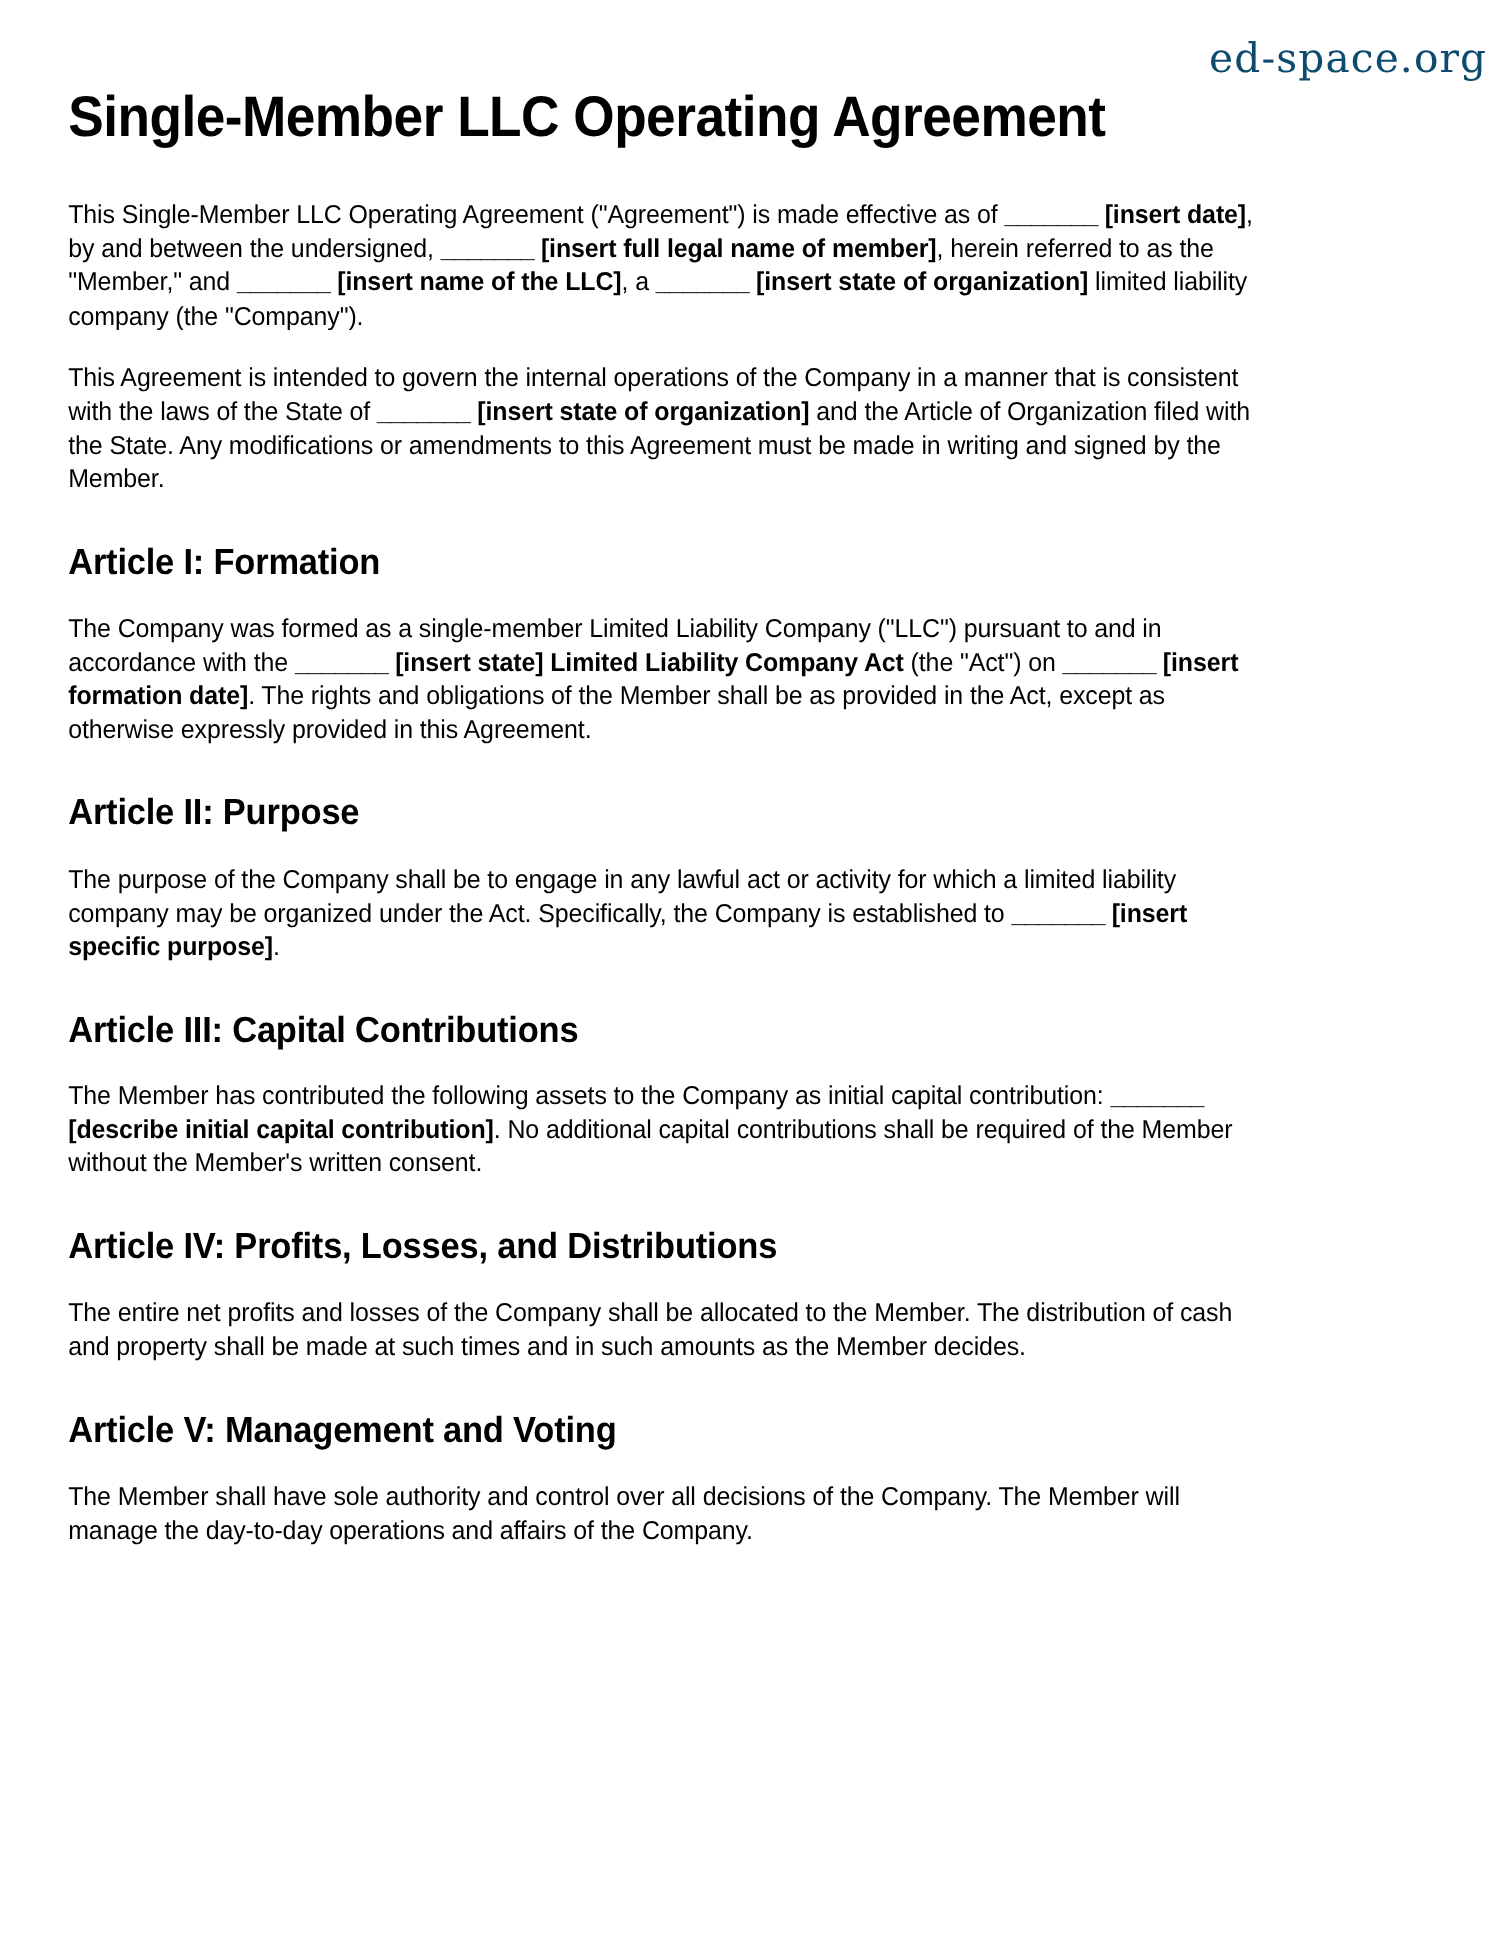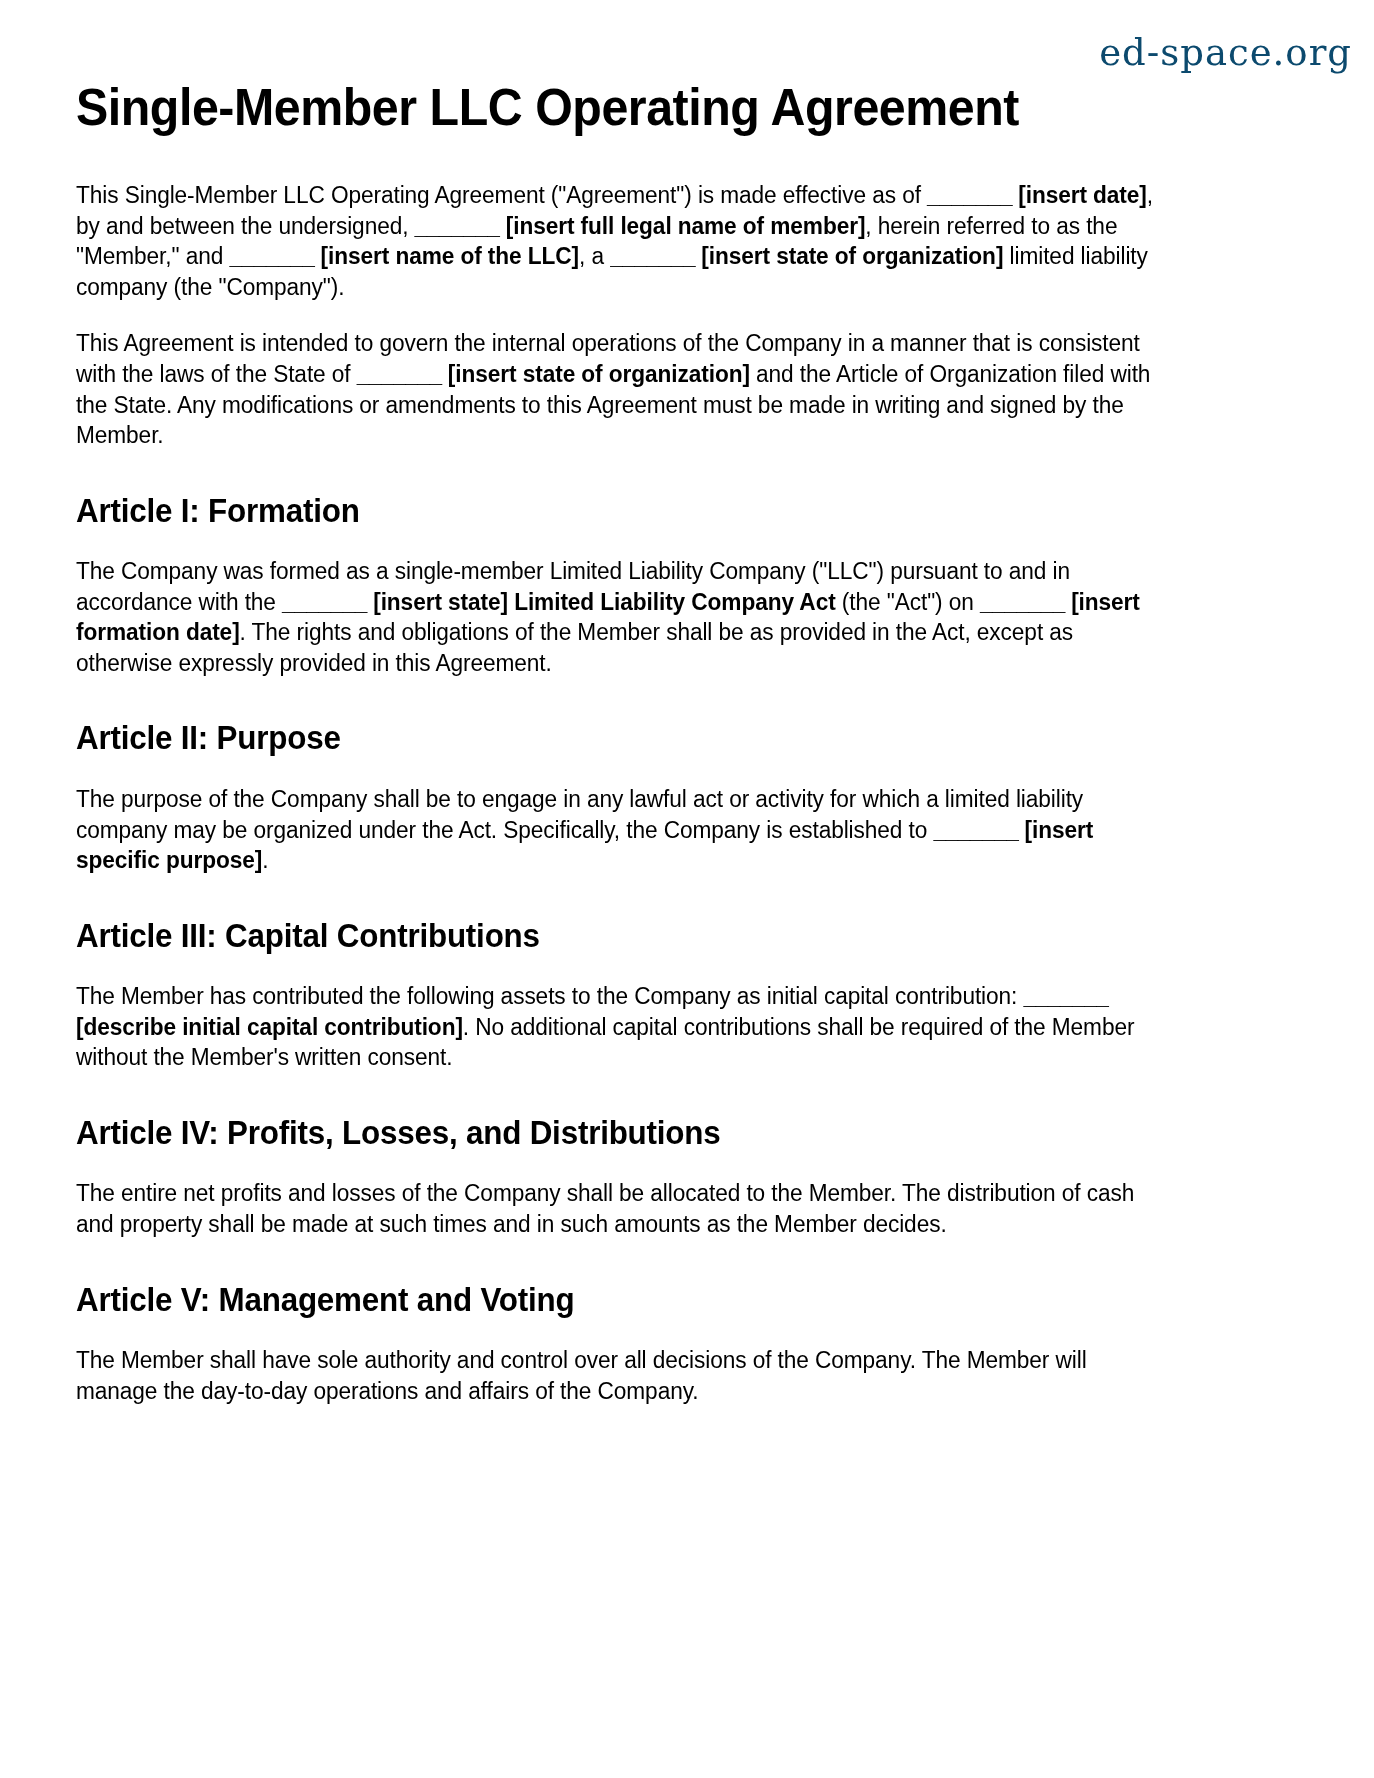--- a/index.html
+++ b/index.html
@@ -32,21 +32,21 @@
     letter-spacing: 1px;
     color: #0c4a6e;
     font-weight: 400;
     white-space: nowrap;
     line-height: 1;
   }
 
   
   .content {
     position: absolute;
-    left: 76px;
+    left: 62px;
     top: 78px;
     width: 1085px;
   }
 
   h1.doc-title {
     font-size: 52px;
     font-weight: 700;
     line-height: 1.12;
     letter-spacing: -0.5px;
     margin: 0 0 44px 0;

